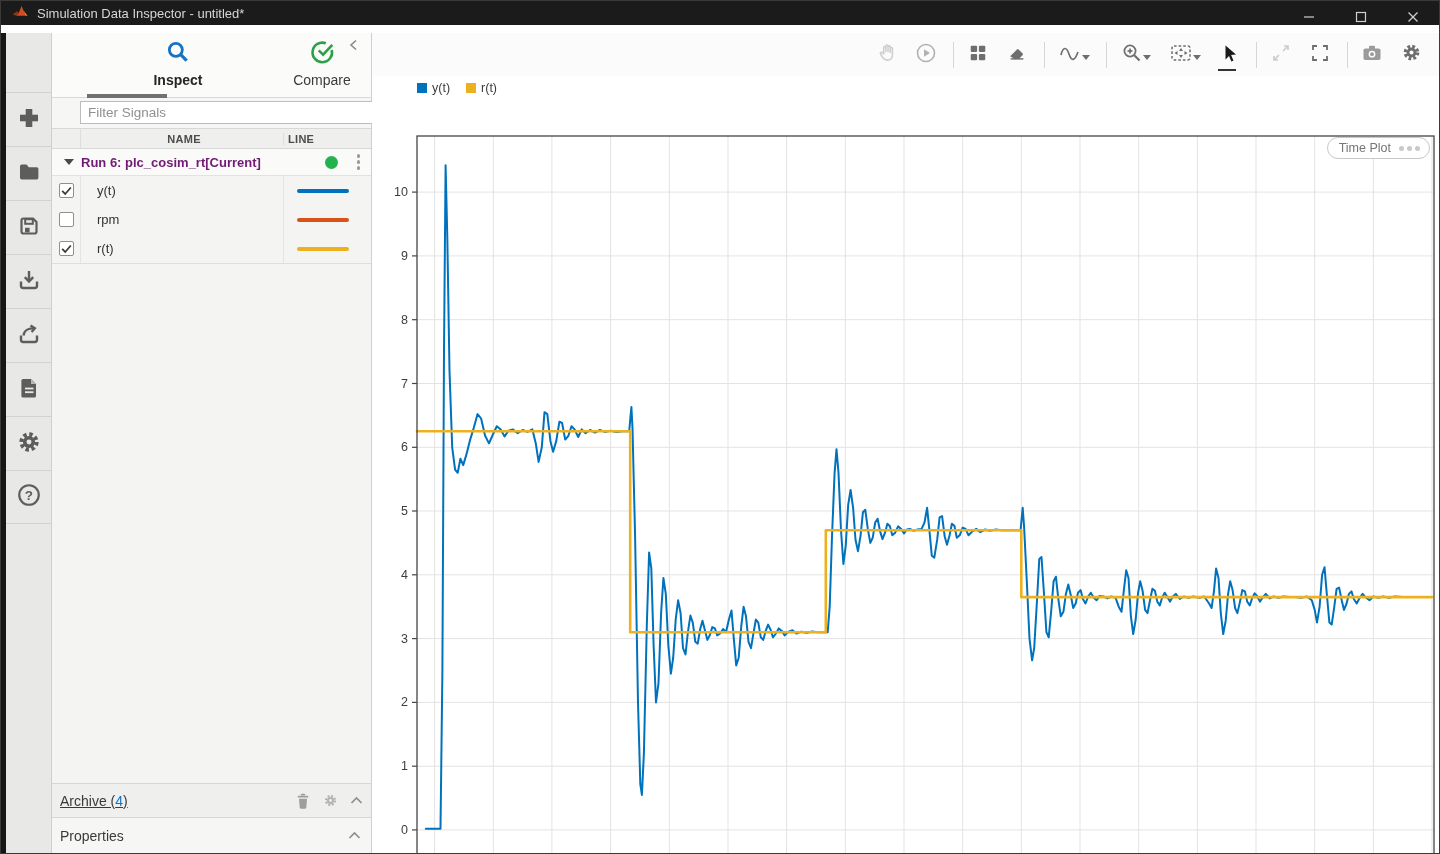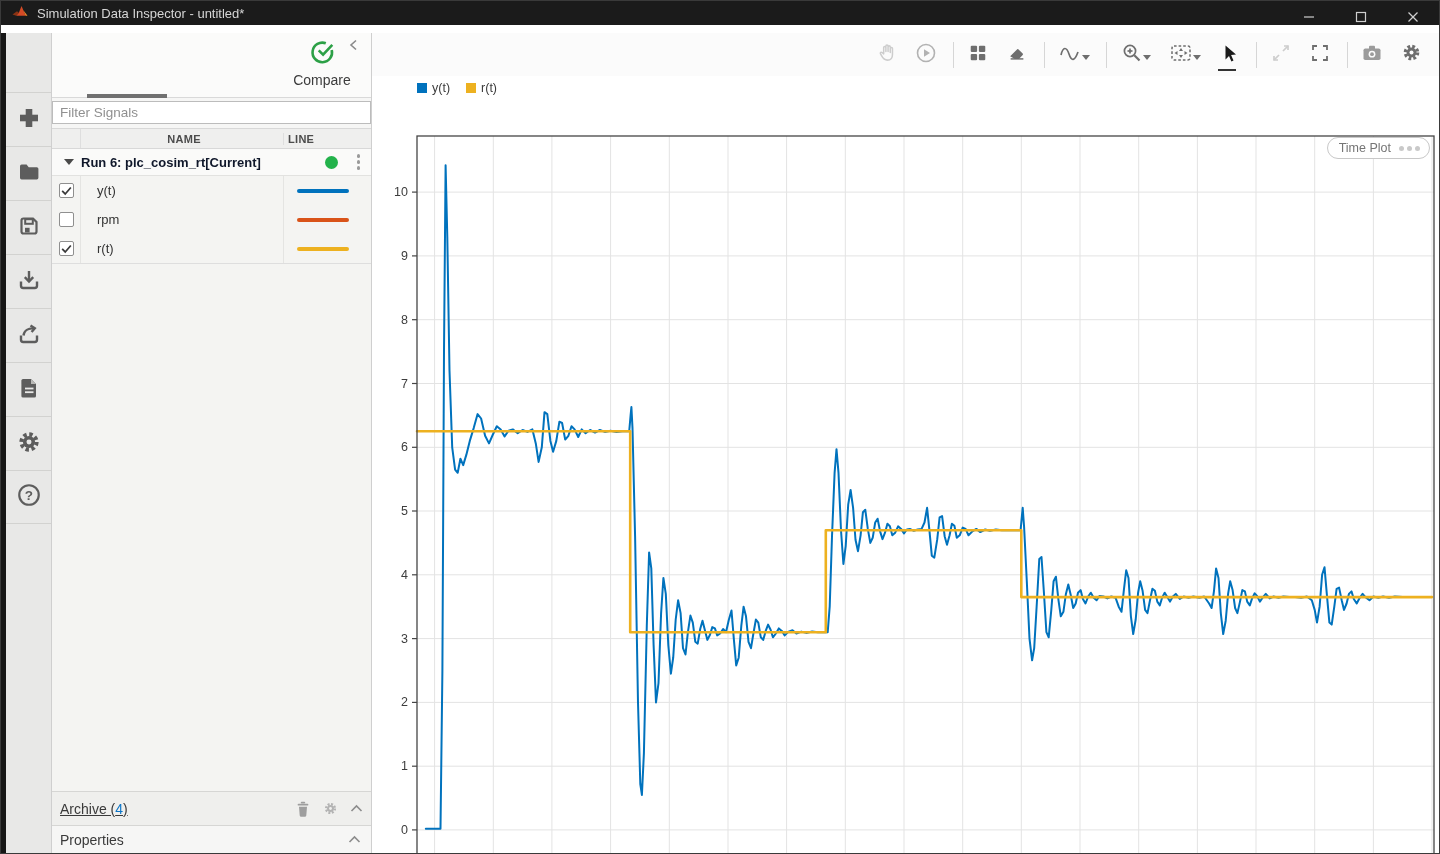--- a/index.html
+++ b/index.html
@@ -31,35 +31,35 @@
   .tabs { height:65px; background:#fbfbfa; border-bottom:1px solid #d9d9d9; position:relative; }
   .tab { position:absolute; top:6px; width:120px; text-align:center; cursor:pointer; }
   .tab .tab-label { display:block; margin-top:3px; font-size:14px; color:#3c3c3c; }
   .tab.active .tab-label { font-weight:bold; color:#252525; }
   .tab-underline { position:absolute; left:35px; top:61px; width:80px; height:4px; background:#707070; }
   .collapse-btn { position:absolute; right:8px; top:5px; width:16px; height:16px; cursor:pointer; }
 
   .filter-wrap { padding:3px 0 4px 0; }
   .filter-input { width:100%; height:23px; border:1px solid #bcbcbc; background:#fff;
                   font-size:13.5px; color:#444; padding:0 7px; outline:none;
-                  font-family:"Liberation Sans", sans-serif; }
+                  font-family:"Liberation Sans", sans-serif;margin-left:28px; }
   .filter-input::placeholder { color:#909090; }
 
   .table-header { height:21px; background:#efefee; border-top:1px solid #d8d8d8; border-bottom:1px solid #d8d8d8;
                   display:flex; align-items:center; font-size:11px; font-weight:bold; color:#4c4c4c;
                   letter-spacing:.3px; }
   .col-gutter { width:29px; height:100%; border-right:1px solid #dedede; }
   .col-name { flex:1; padding-left:4px;text-align:center; }
   .col-line { width:88px; border-left:1px solid #dedede; padding-left:4px; }
 
   .run-row { height:27px; background:#fafaf9; border-bottom:1px solid #e2e2e0;
              display:flex; align-items:center; position:relative; cursor:pointer; }
   .run-caret { width:0; height:0; border-left:5px solid transparent; border-right:5px solid transparent;
                border-top:6px solid #4a4a4a; margin:0 7px 0 12px; }
-  .run-label { font-size:13px; font-weight:bold; color:#0f172a; }
+  .run-label { font-size:13px; font-weight:bold; color:#701a75; }
   .run-dot { position:absolute; right:33px; width:13px; height:13px; border-radius:50%; background:#23b24b; }
   .kebab { position:absolute; right:11px; display:flex; flex-direction:column; gap:2.5px; cursor:pointer; }
   .kebab i { width:3.5px; height:3.5px; border-radius:50%; background:#9a9a9a; }
 
   .signal-rows { background:#f4f4f2; border-bottom:1px solid #dedede; }
   .signal-row { height:29px; display:flex; align-items:center; position:relative; }
   .signal-row .gutter { width:29px; align-self:stretch; border-right:1px solid #e4e4e2;
                         display:flex; align-items:center; justify-content:center; }
   .cb { width:15px; height:15px; background:#fff; border:1px solid #8f8f8f; border-radius:2px;
         display:flex; align-items:center; justify-content:center; cursor:pointer; }
@@ -69,21 +69,21 @@
   .swatch { width:52px; height:4px; border-radius:2px; margin-left:13px; }
 
   .panel-spacer { flex:1; background:#f4f4f2; }
 
   .archive-row { height:34px; background:#efefed; border-top:1px solid #d6d6d4;
                  display:flex; align-items:center; font-size:14px; color:#3a3a3a; position:relative; }
   .archive-row .arch-text { padding-left:8px;text-decoration:underline; }
   .count-blue { color:#0b74c7; }
   .archive-icons { position:absolute; right:8px; display:flex; align-items:center; gap:12px; }
   .archive-icons > span { cursor:pointer; display:flex; }
-  .properties-row { height:28px; background:#f6f6f5; border-top:1px solid #d6d6d4;
+  .properties-row { height:36px; background:#f6f6f5; border-top:1px solid #d6d6d4;
                     display:flex; align-items:center; font-size:14px; color:#3a3a3a; position:relative; }
   .properties-row .prop-text { padding-left:8px; }
   .row-chevron { position:absolute; right:10px; display:flex; cursor:pointer; }
 
   
   .main { flex:1; position:relative; background:#fff; }
   .plot-toolbar { position:absolute; left:0; top:0; right:0; height:43px; background:#fbfbfb;
                   display:flex; align-items:center; justify-content:flex-end; padding-right:13px; }
   .tb-btn { width:30px; height:30px; display:flex; align-items:center; justify-content:center;
             margin-left:9px; cursor:pointer; position:relative; }
@@ -210,20 +210,29 @@
           <svg width="26" height="26" viewBox="0 0 24 24">
               <circle cx="12" cy="12" r="9" fill="none" stroke="#5d5d5d" stroke-width="2"></circle>
               <text x="12" y="16.4" text-anchor="middle" font-size="12.5" font-weight="bold" fill="#5d5d5d">?</text>
             </svg>
         </span>
       </div>
     </div>
 
     <div class="left-panel">
       <div class="tabs">
+        <div class="tab active" style="left:66px">
+          <span>
+            <svg width="26" height="26" viewBox="0 0 24 24" fill="none" stroke="#1672c2" stroke-width="2.6">
+                <circle cx="10" cy="10" r="6"></circle>
+                <line x1="14.5" y1="14.5" x2="20" y2="20" stroke-width="3"></line>
+              </svg>
+          </span>
+          <span class="tab-label">Inspect</span>
+        </div>
         <div class="tab" style="left:210px">
           <span>
             <svg width="26" height="26" viewBox="0 0 24 24" fill="none" stroke="#2ca046" stroke-width="2.4">
                 <path d="M21 10.2A9 9 0 1 1 15.5 4"></path>
                 <polyline points="9,10.5 13,14.5 21.5,5.5"></polyline>
               </svg>
           </span>
           <span class="tab-label">Compare</span>
         </div>
         <div class="tab-underline"></div>

